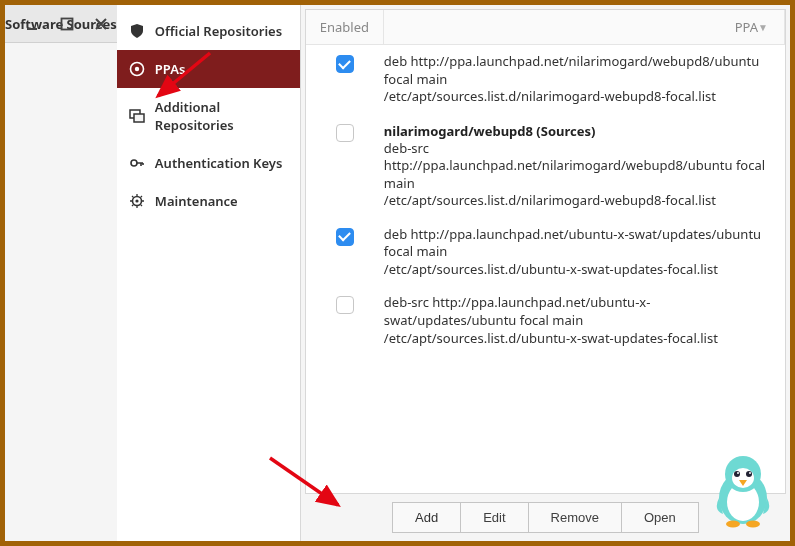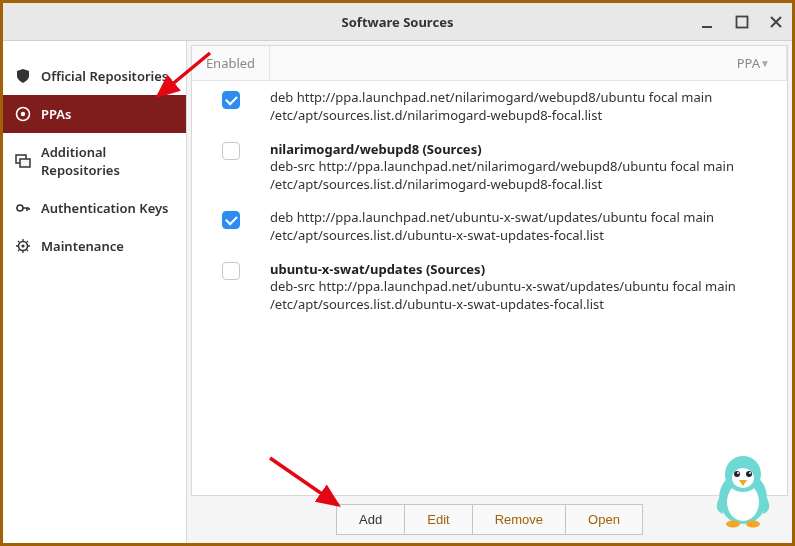--- a/index.html
+++ b/index.html
@@ -7,23 +7,23 @@
       font-family: "Noto Sans", "Ubuntu", sans-serif;
       font-size: 13px;
       background: #f5f5f5;
       width: 795px;
       height: 546px;
       overflow: hidden;
       color: #333;
     }
     .window {
       width: 100%; height: 100%;
-      display: flex; flex-direction: column;
+      display: flex; 
       background: #f5f5f5;
-      border: 3px solid #a16207;
+      border: 5px solid #a16207;
     }
     .titlebar {
       height: 38px;
       display: flex;
       align-items: center;
       justify-content: center;
       position: relative;
       background: #e8e8e8;
       border-bottom: 1px solid #d0d0d0;
     }
@@ -52,21 +52,21 @@
     }
     .body {
       flex: 1;
       display: flex;
       min-height: 0;
     }
     .sidebar {
       width: 184px;
       background: #fff;
       border-right: 1px solid #d8d8d8;
-      padding-top: 16px;
+      padding-top: 7px;
     }
     .side-item {
       display: flex;
       align-items: center;
       gap: 10px;
       padding: 10px 12px;
       cursor: pointer;
       color: #333;
       font-weight: 600;
       font-size: 13px;
@@ -178,21 +178,21 @@
     .btn {
       padding: 7px 22px;
       font-size: 13px;
       background: #f9f9f9;
       border: none;
       border-right: 1px solid #c5c5c5;
       cursor: pointer;
       color: #333;
     }
     .btn:last-child { border-right: none; }
-    .btn.disabled { color: #a16207; cursor: default; }
+    .btn.disabled { color: #404040; cursor: default; }
     .arrow {
       position: absolute;
       pointer-events: none;
     }
     .penguin {
       position: absolute;
       right: 18px;
       bottom: 18px;
       width: 68px; height: 80px;
       pointer-events: none;
@@ -308,21 +308,20 @@
               <div class="cell-ppa">
                 <div class="ppa-line">deb http://ppa.launchpad.net/ubuntu-x-swat/updates/ubuntu focal main</div>
                 <div class="ppa-line">/etc/apt/sources.list.d/ubuntu-x-swat-updates-focal.list</div>
               </div>
             </div>
             <div class="row">
               <div class="cell-enabled">
                 <span class="checkbox"></span>
               </div>
               <div class="cell-ppa">
-                <div class="ppa-title">ubuntu-x-swat/updates (Sources)</div>
                 <div class="ppa-line">deb-src http://ppa.launchpad.net/ubuntu-x-swat/updates/ubuntu focal main</div>
                 <div class="ppa-line">/etc/apt/sources.list.d/ubuntu-x-swat-updates-focal.list</div>
               </div>
             </div>
           </div>
       </div>
       <div class="footer">
         <div class="btn-group">
           <button class="btn">Add</button>
           <button class="btn disabled">Edit</button>

